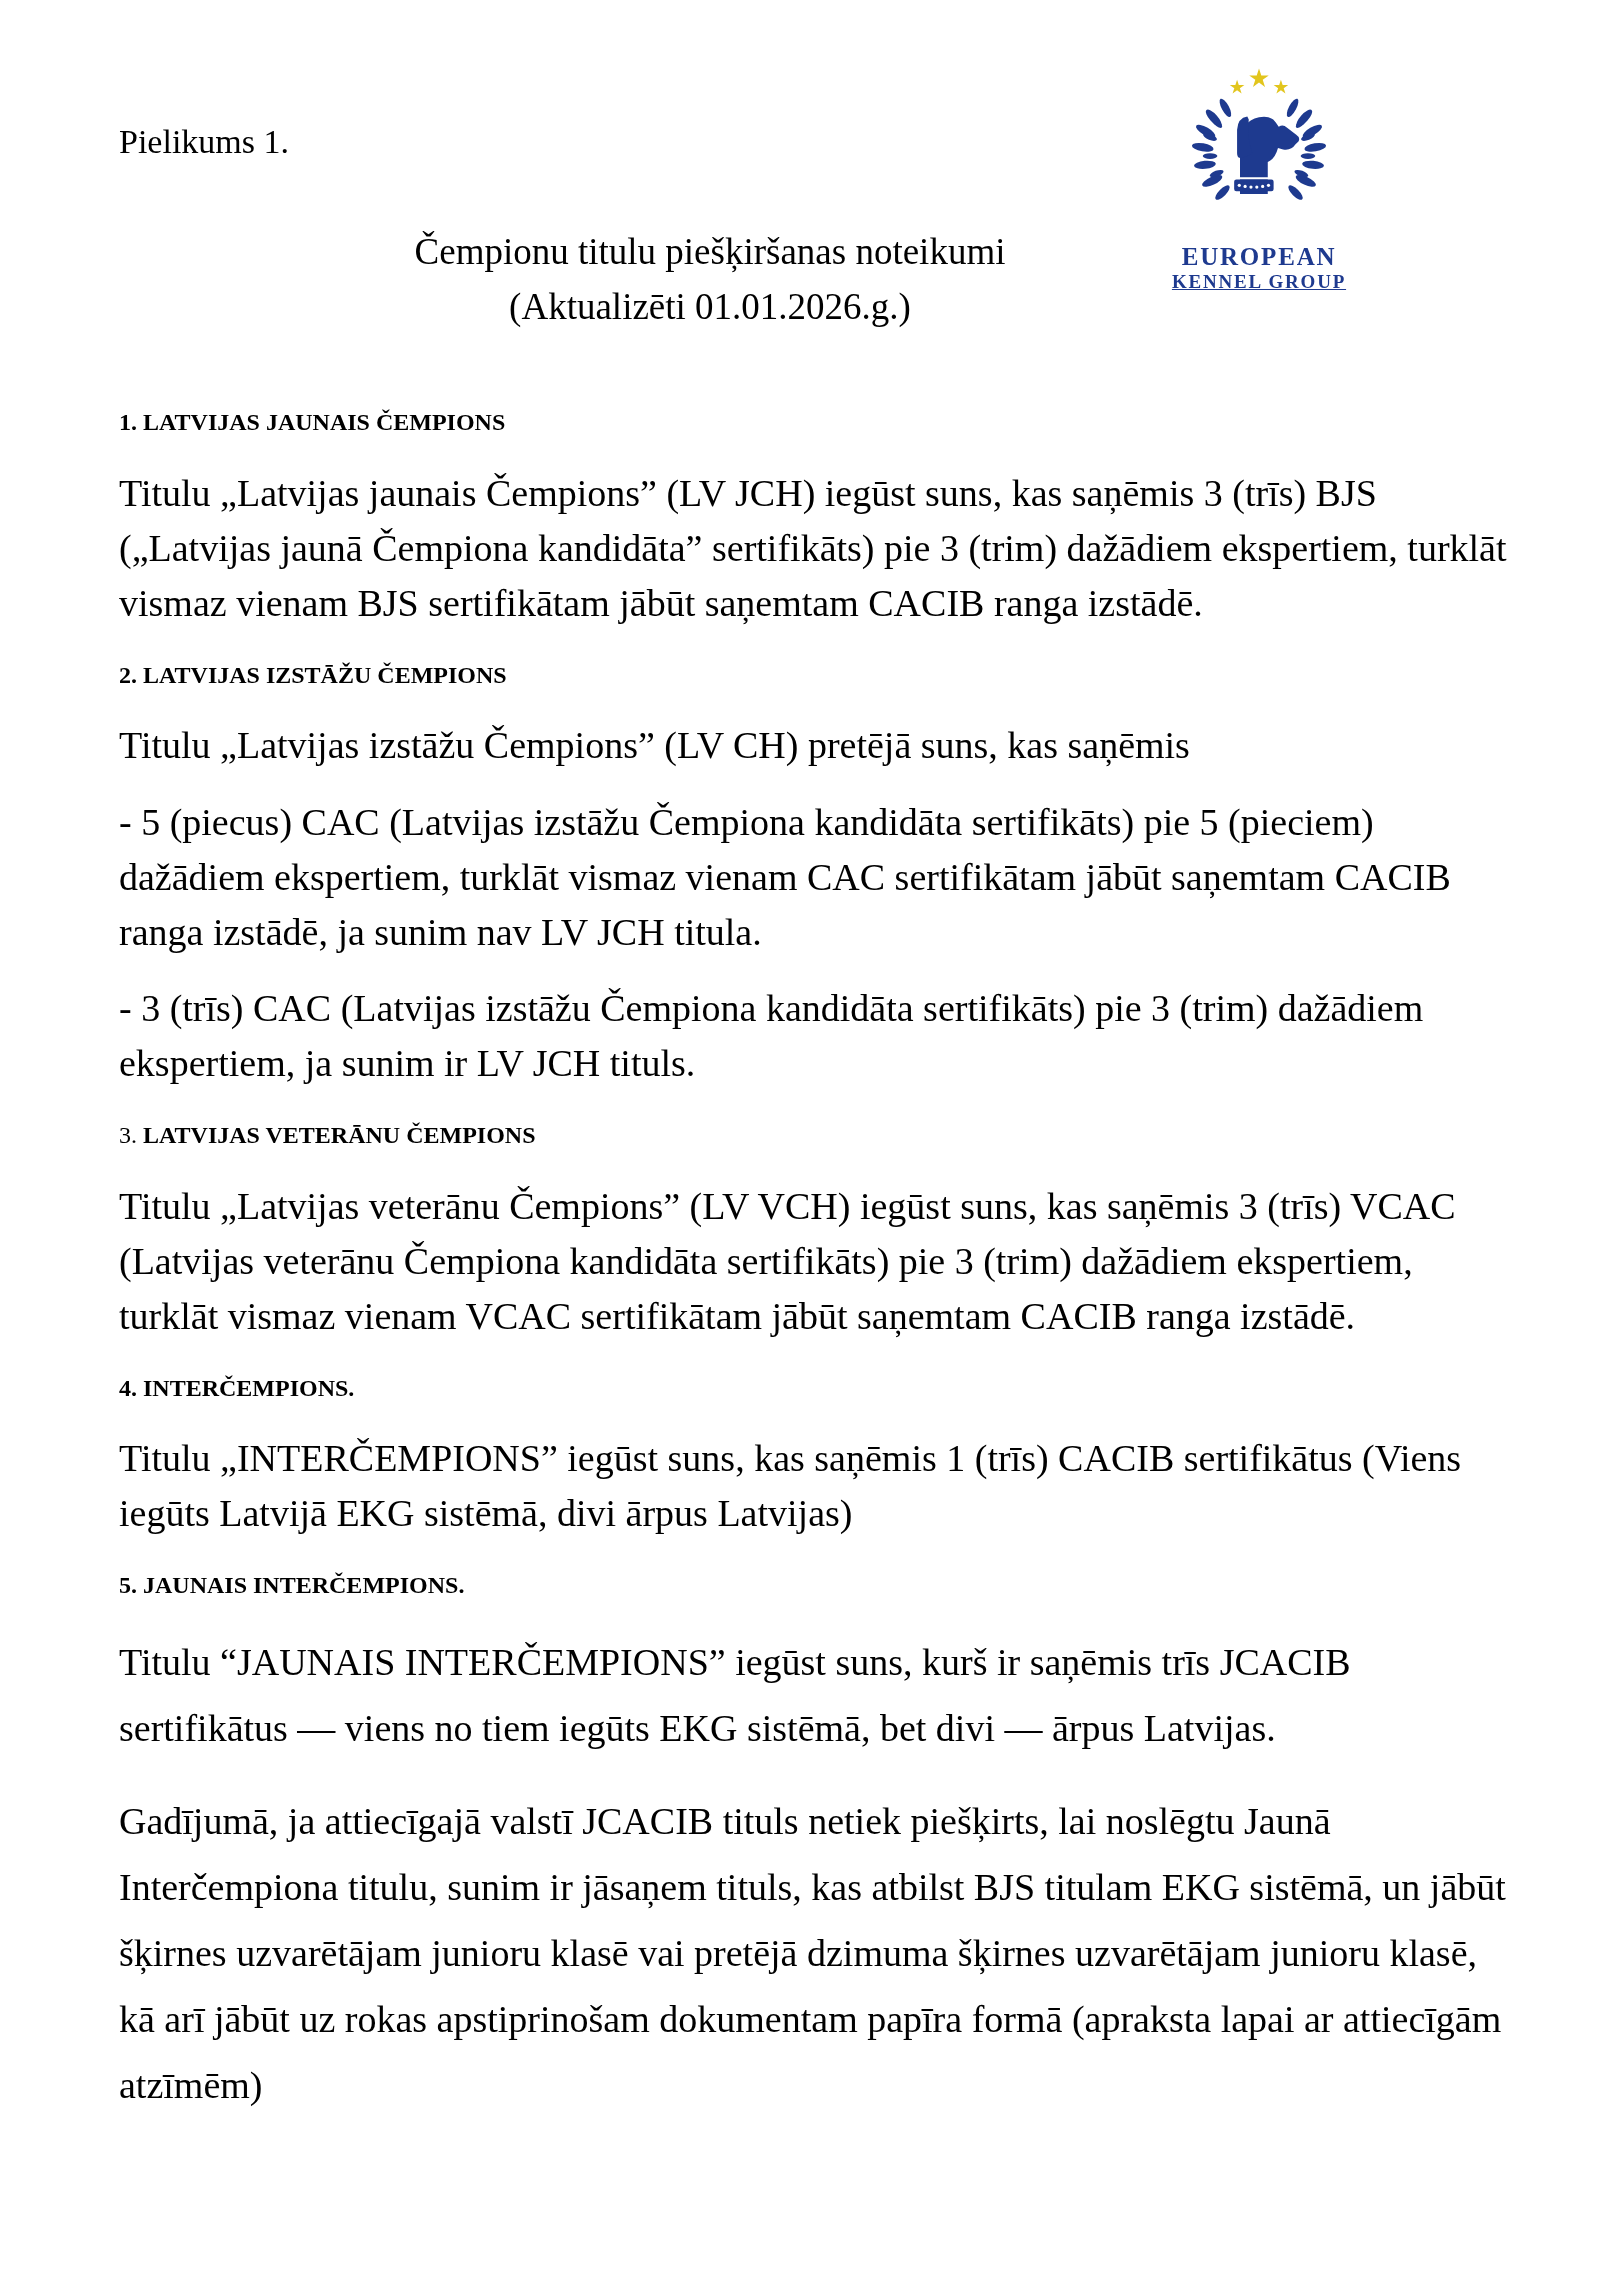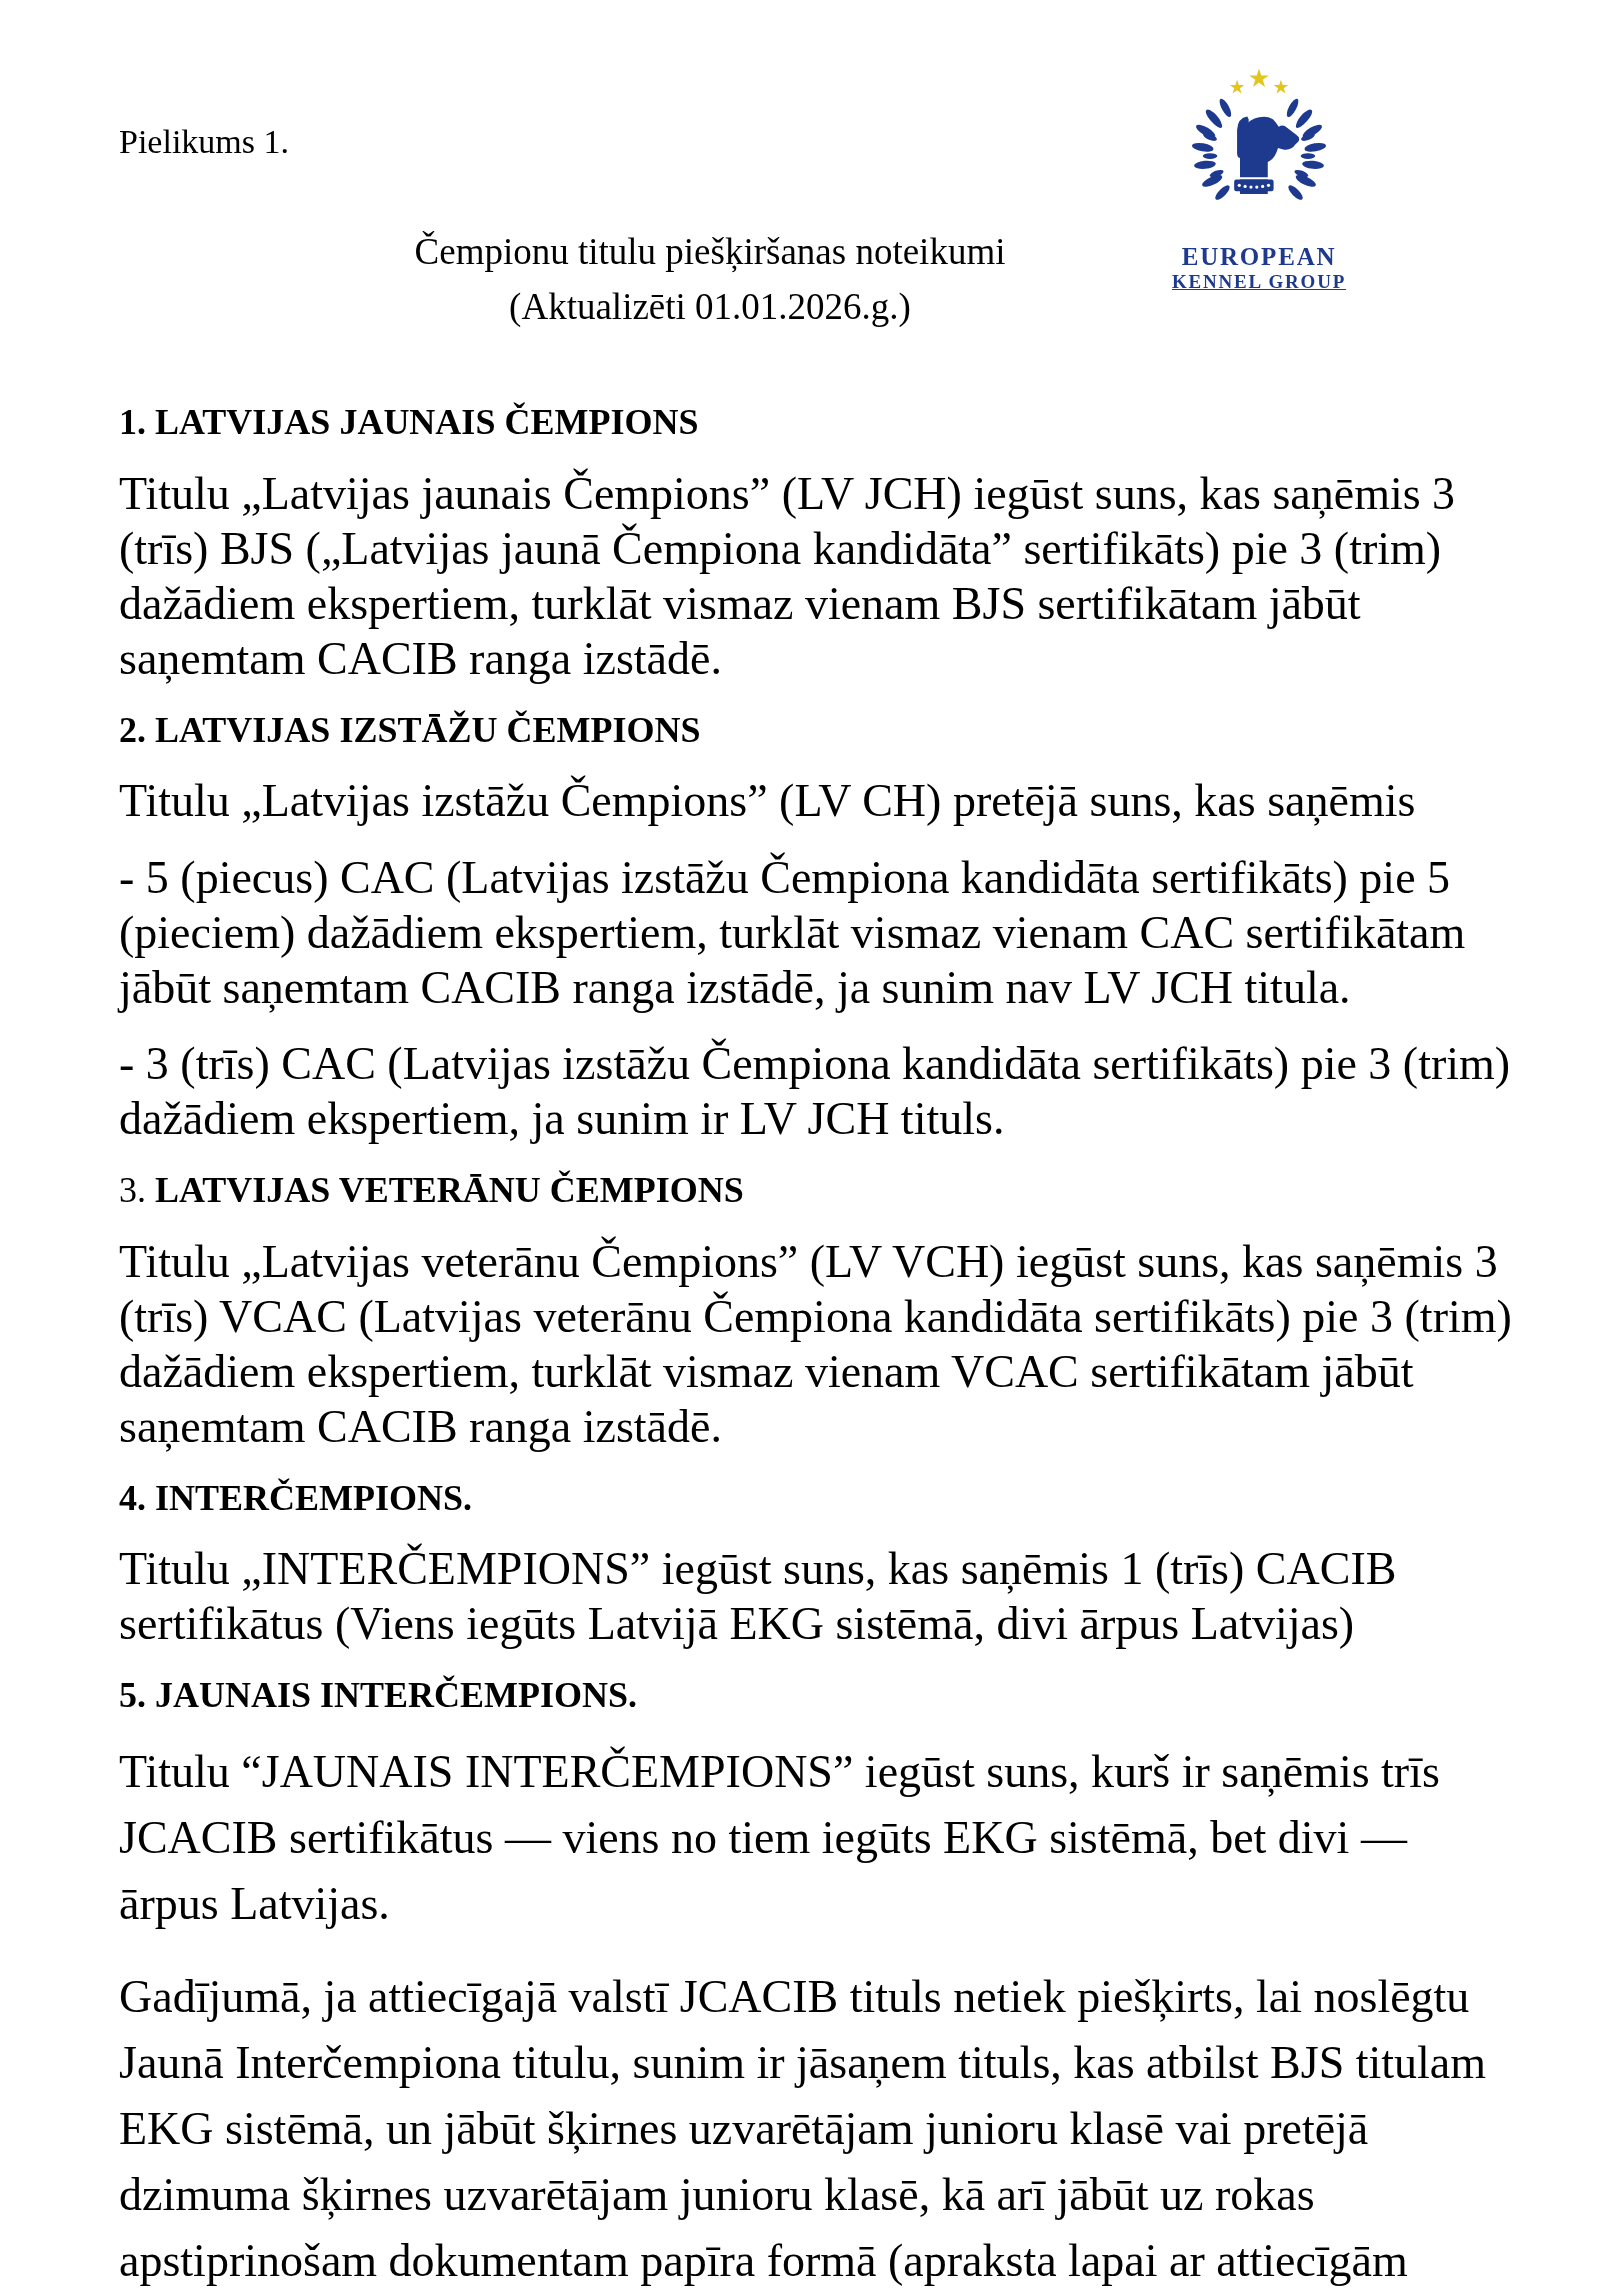--- a/index.html
+++ b/index.html
@@ -53,29 +53,29 @@
     line-height: 23px;
     text-decoration: underline;
   }
   .content {
     position: absolute;
     left: 119px;
     top: 401px;
     width: 1394px;
   }
   .sec-h {
-    font-size: 36px;
+    font-size: 24px;
     font-weight: bold;
     line-height: 43px;
     margin: 23px 0 21.5px 0;
   }
   .content section:first-child .sec-h { margin-top: 0; }
   .sec-num.regular { font-weight: normal; }
   .para {
-    font-size: 46px;
+    font-size: 38px;
     line-height: 55px;
     margin: 0 0 21.5px 0;
     font-family: Liberation Serif, serif;
   }
   .para.wide {
     line-height: 66px;
     margin: 5.4px 0 27px 0;
   }
 </style>
 </head>

